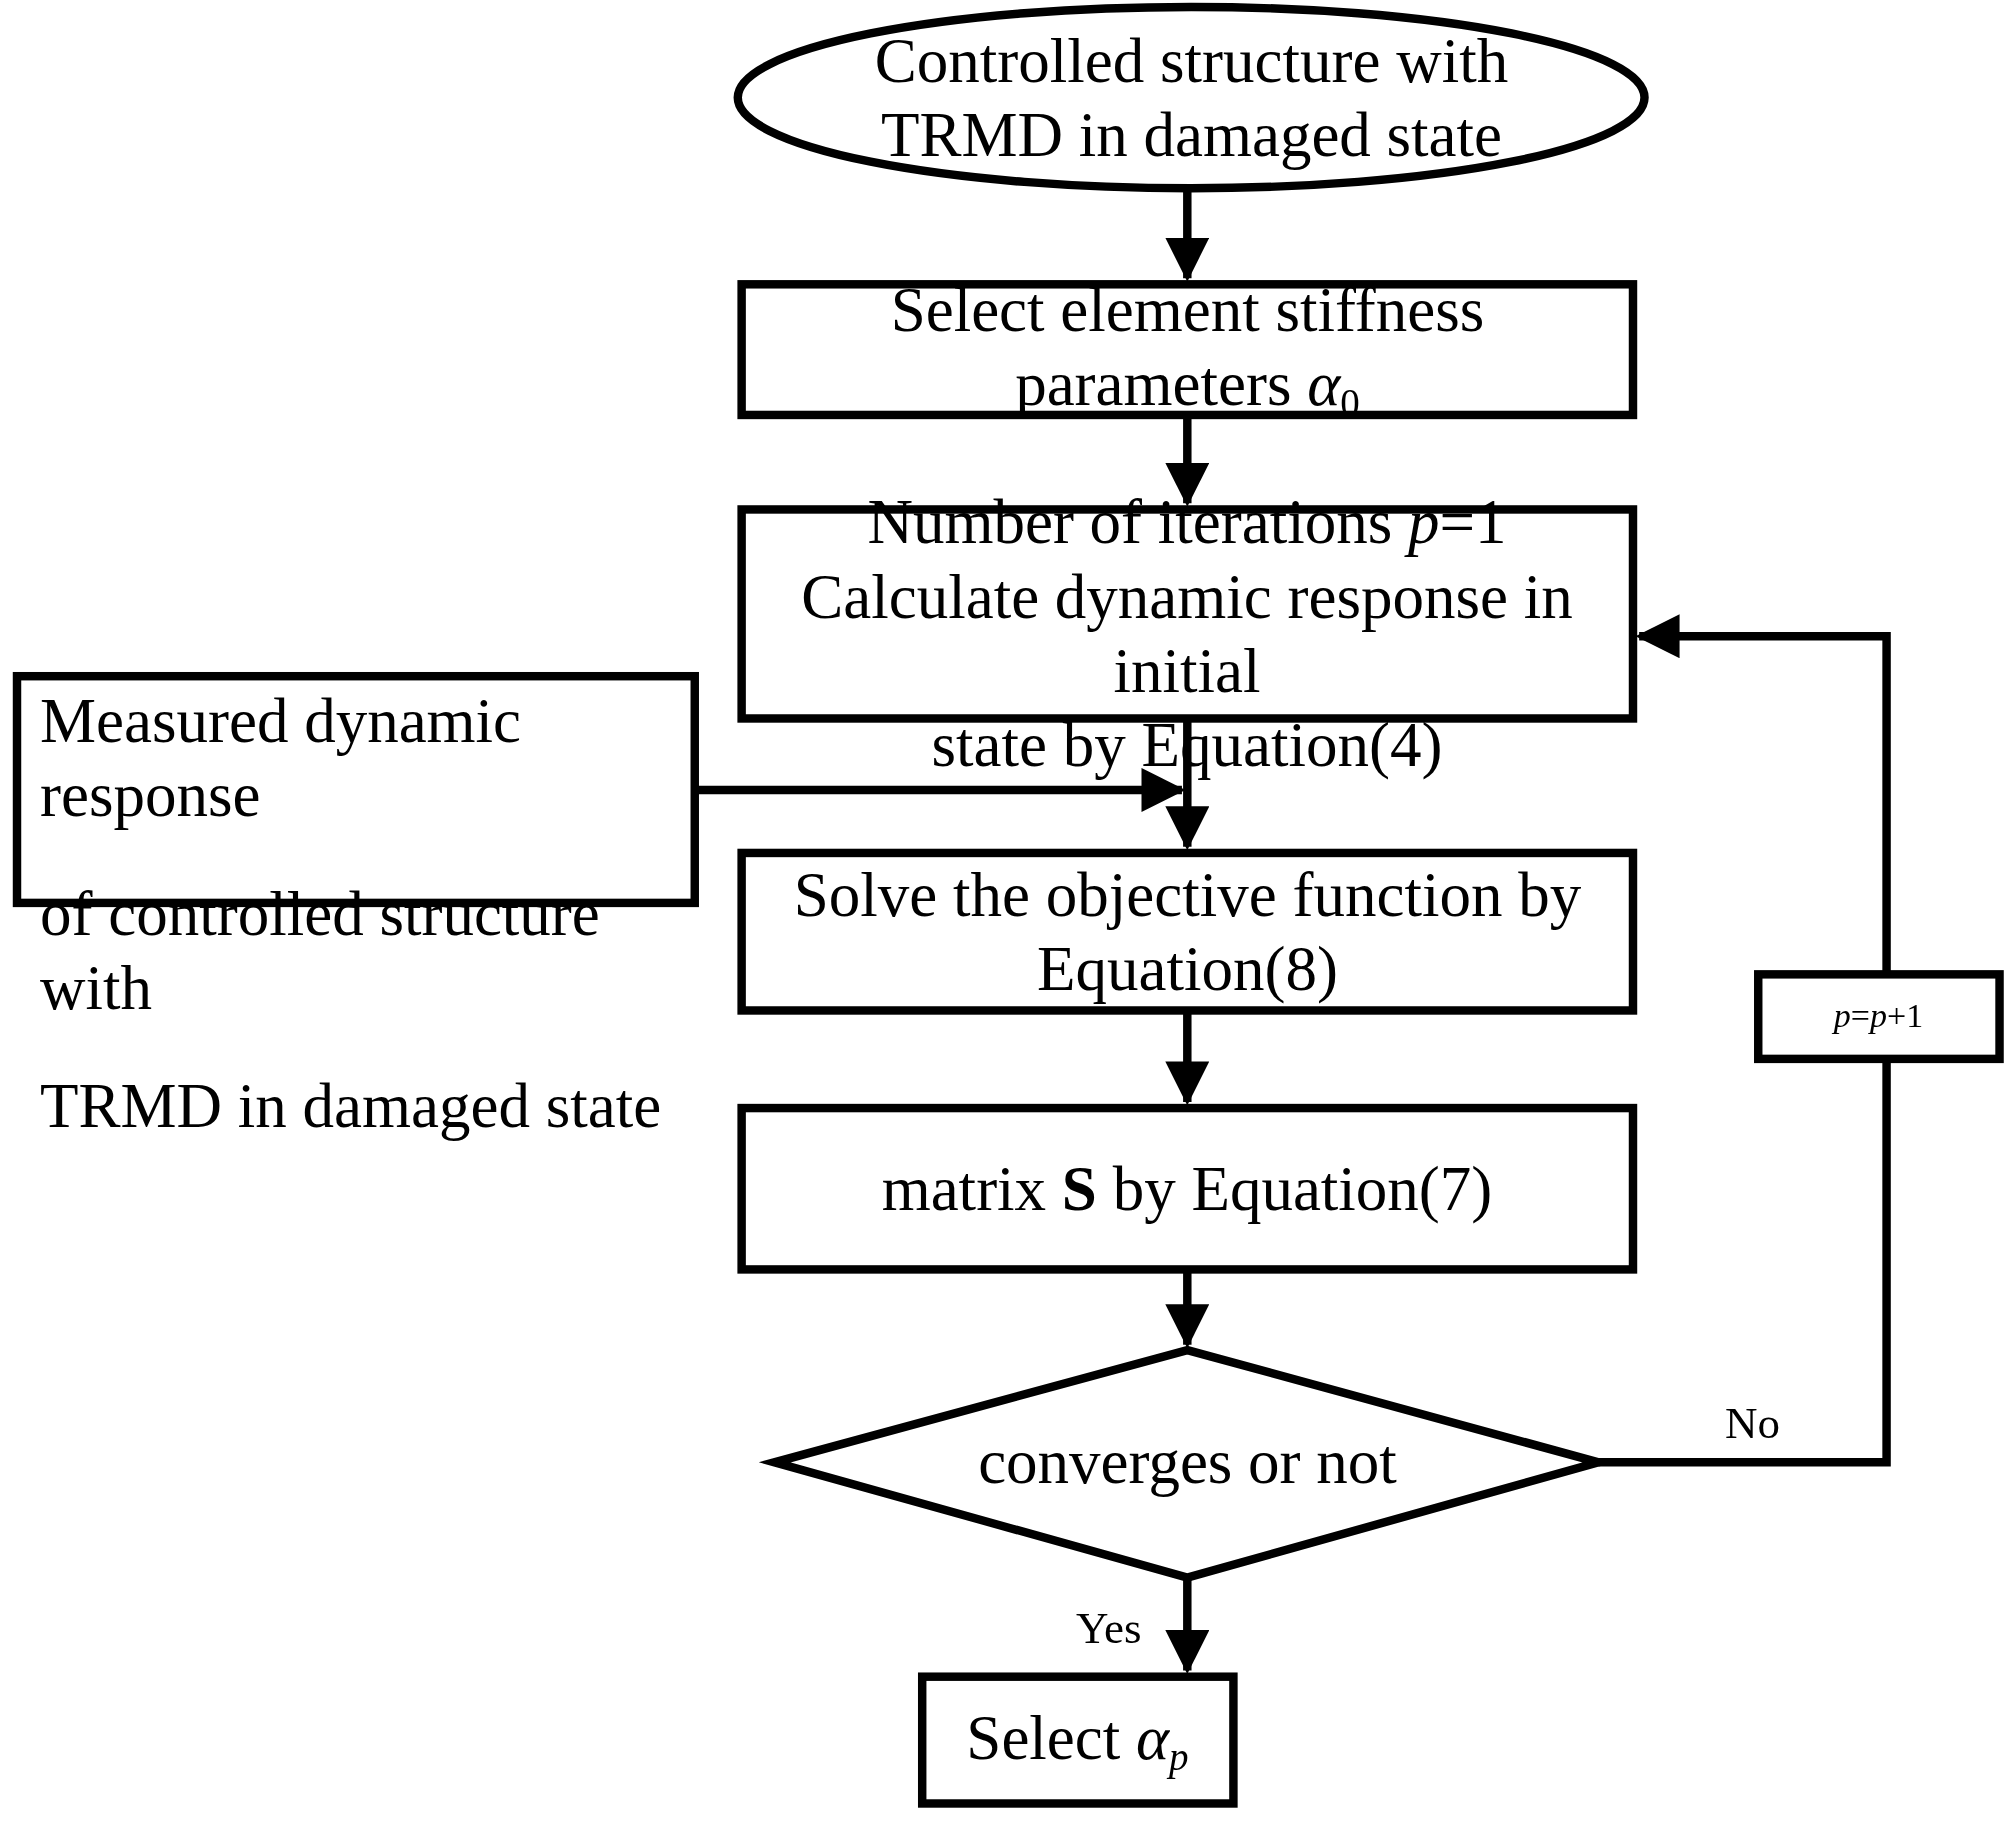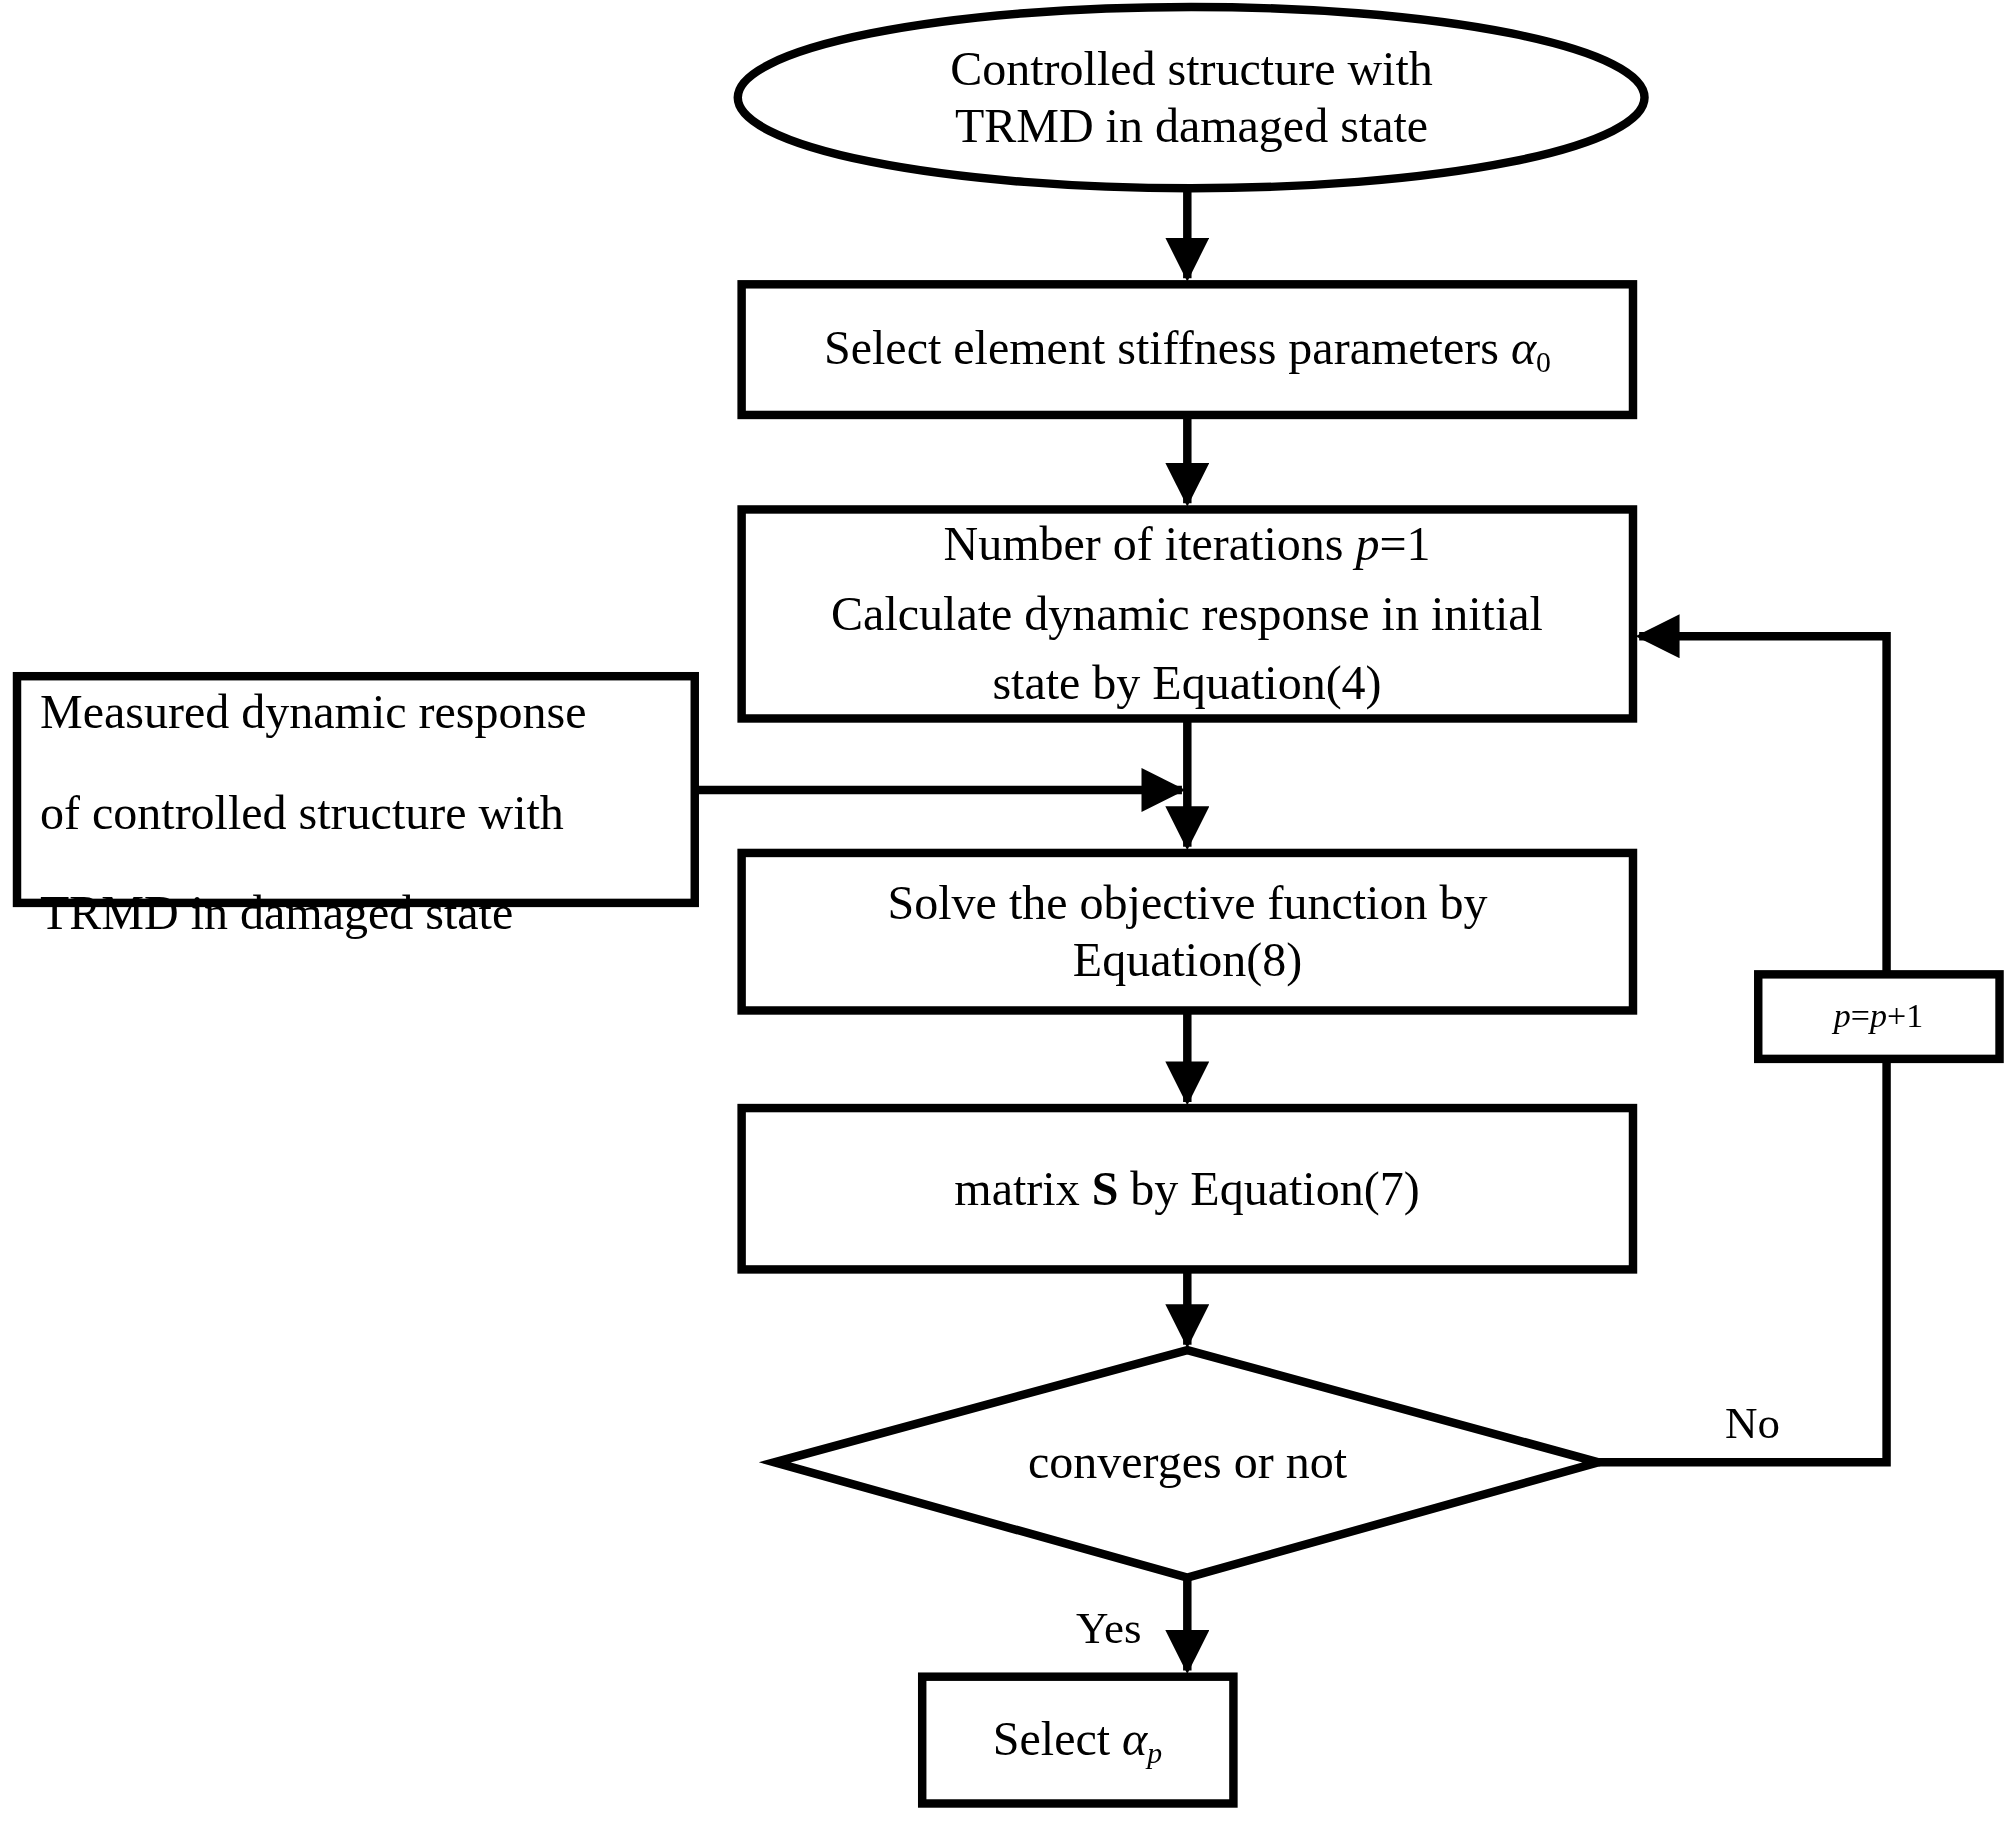--- a/index.html
+++ b/index.html
@@ -32,21 +32,21 @@
     text-align: center;
     color: #000000;
     line-height: 1.18;
     white-space: pre-line;
     pointer-events: none;
   }
   .node-text.left-align {
     justify-content: flex-start;
     text-align: left;
   }
-  .sz-big { font-size: 48px; }
+  .sz-big { font-size: 63px; }
   .sz-med { font-size: 34px; }
   .edge-label {
     position: absolute;
     font-size: 45px;
     color: #000000;
   }
   .ital { font-style: italic; }
   .bold { font-weight: bold; }
   sub { font-size: 0.62em; vertical-align: -0.28em; }
 </style>
@@ -101,21 +101,21 @@
 
   <div class="node-text sz-big" style="left:769px; top:27px; width:845px; height:142px; flex-direction:column;">
     <div>Controlled structure with</div>
     <div>TRMD in damaged state</div>
   </div>
 
   <div class="node-text sz-big" style="left:761px; top:284px; width:853px; height:131px;">
     <span><span>Select element stiffness parameters </span><span class="ital">α</span><sub>0</sub></span>
   </div>
 
-  <div class="node-text sz-big" style="left:753px; top:516px; width:868px; height:196px; flex-direction:column;justify-content:space-between;">
+  <div class="node-text sz-big" style="left:753px; top:536px; width:868px; height:196px; flex-direction:column;">
     <div><span>Number of iterations  </span><span class="ital">p</span><span>=1</span></div>
     <div>Calculate dynamic response in initial</div>
     <div>state by Equation(4)</div>
   </div>
 
   <div class="node-text sz-big left-align" style="left:40px; top:684px; width:653px; height:211px; flex-direction:column; align-items:flex-start; justify-content:flex-start;gap:44px;">
     <div>Measured dynamic response</div>
     <div>of controlled structure with</div>
     <div>TRMD in damaged state</div>
   </div>

